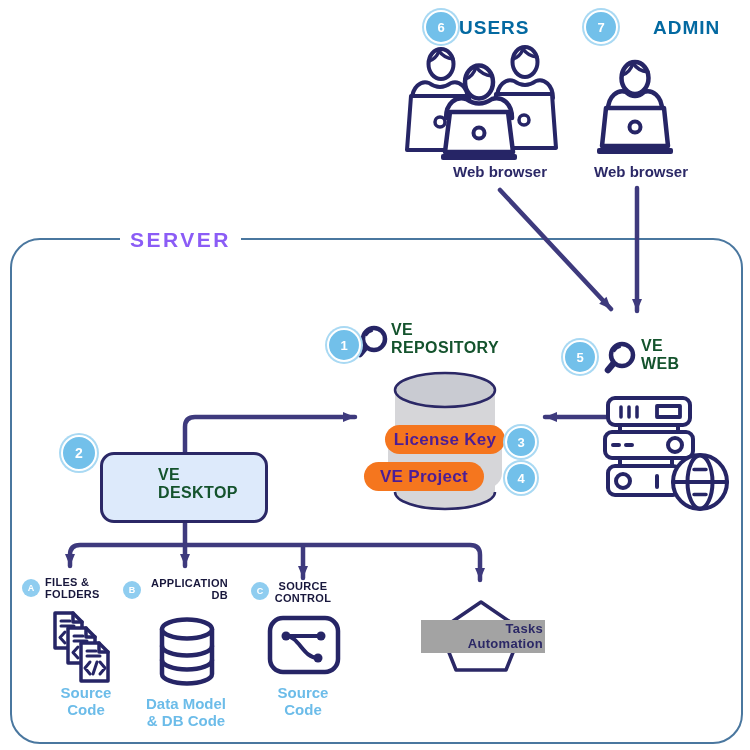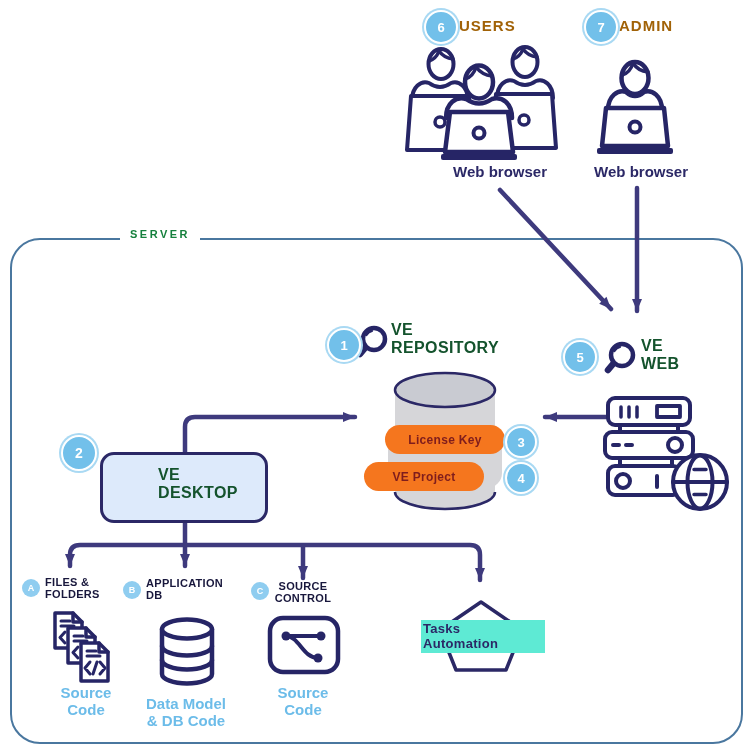--- a/index.html
+++ b/index.html
@@ -13,55 +13,55 @@
   .layer{position:absolute;left:0;top:0;width:750px;height:750px;z-index:2;pointer-events:none;}
   .layer > *{pointer-events:auto;}
 
   
   .server-box{
     position:absolute;left:10px;top:238px;width:729px;height:502px;
     border:2.5px solid #4a779f;border-radius:30px;background:transparent;z-index:0;
   }
   .server-label{
     position:absolute;left:120px;top:228px;background:#ffffff;padding:0 10px;
-    font-size:11px;font-weight:bold;letter-spacing:2.5px;color:#15803d;z-index:2;
+    font-size:21px;font-weight:bold;letter-spacing:2.5px;color:#8b5cf6;z-index:2;
   }
 
   
   .badge{
     position:absolute;border-radius:50%;background:#72c0ea;border:2.5px solid #ffffff;
     box-shadow:0 0 0 2px #a9d9f3;color:#ffffff;font-weight:bold;
     display:flex;align-items:center;justify-content:center;z-index:3;
   }
   .badge.b30{width:30px;height:30px;font-size:13px;}
   .badge.b32{width:32px;height:32px;font-size:14px;}
   .badge.b28{width:28px;height:28px;font-size:13px;}
   .badge.sm{width:18px;height:18px;font-size:9px;border-width:0;box-shadow:none;background:#8fcdf0;}
 
   .pre{white-space:pre-line;}
 
-  .cap-head{font-size:15px;font-weight:bold;color:#a16207;letter-spacing:1px;}
+  .cap-head{font-size:19px;font-weight:bold;color:#0369a1;letter-spacing:1px;}
   .navy-title{font-size:16px;font-weight:bold;color:#14532d;line-height:1.1;letter-spacing:0.4px;}
   .browser-cap{font-size:15px;font-weight:bold;color:#2b2866;text-align:right;}
   .mini-head{font-size:11px;font-weight:bold;color:#18173c;line-height:1.08;letter-spacing:0.3px;}
   .blue-cap{font-size:15px;font-weight:bold;color:#6cbce9;line-height:1.12;text-align:center;}
 
   .pill{
     position:absolute;width:120px;height:29px;border-radius:15px;background:#f5761e;
-    color:#7f1d1d;font-size:12px;font-weight:bold;display:flex;align-items:center;justify-content:center;
+    color:#4c1d95;font-size:17px;font-weight:bold;display:flex;align-items:center;justify-content:center;
     z-index:2;letter-spacing:0.3px;
   }
 
   .desktop-box{
     position:absolute;left:100px;top:452px;width:168px;height:71px;border-radius:14px;
     background:#ddeafb;border:3.5px solid #2b2866;box-sizing:border-box;z-index:2;
   }
   .tasks-label{
-    font-size:13px;font-weight:bold;color:#2b2866;line-height:1.18;text-align:left;
-    background:#5eead4;padding:1px 2px;letter-spacing:0.3px;
+    font-size:13px;font-weight:bold;color:#2b2866;line-height:1.18;text-align:right;
+    background:#a3a3a3;padding:1px 2px;letter-spacing:0.3px;
   }
 </style>
 </head>
 <body>
 
 <div class="stage">
 
   <div class="server-box"></div>
   <div class="server-label">SERVER</div>
 
@@ -200,21 +200,21 @@
     </g>
   </svg>
 
   <div class="layer">
 
     <div class="badge b30 abs" style="left:424px;top:10px;">6</div>
     <div class="cap-head abs" style="left:459px;top:17px;">USERS</div>
     <div class="browser-cap abs" style="left:432px;top:163px;width:115px;">Web browser</div>
 
     <div class="badge b30 abs" style="left:584px;top:10px;">7</div>
-    <div class="cap-head abs" style="left:619px;top:17px;">ADMIN</div>
+    <div class="cap-head abs" style="left:619px;top:17px;padding-left:34px;">ADMIN</div>
     <div class="browser-cap abs" style="left:573px;top:163px;width:115px;">Web browser</div>
 
     <div class="badge b30 abs" style="left:327px;top:328px;">1</div>
     <div class="navy-title pre abs" style="left:391px;top:321px;">VE
 REPOSITORY</div>
 
     <div class="pill" style="left:385px;top:425px;">License Key</div>
     <div class="badge b28 abs" style="left:505px;top:426px;">3</div>
     <div class="pill" style="left:364px;top:462px;">VE Project</div>
     <div class="badge b28 abs" style="left:505px;top:462px;">4</div>
@@ -226,21 +226,21 @@
     <div class="badge b32 abs" style="left:61px;top:435px;">2</div>
     <div class="desktop-box"></div>
     <div class="navy-title pre abs" style="left:158px;top:466px;z-index:3;">VE
 DESKTOP</div>
 
     <div class="badge sm abs" style="left:22px;top:579px;">A</div>
     <div class="mini-head pre abs" style="left:45px;top:577px;">FILES &amp;
 FOLDERS</div>
 
     <div class="badge sm abs" style="left:123px;top:581px;">B</div>
-    <div class="mini-head pre abs" style="left:146px;top:578px;width:82px;text-align:left;">APPLICATION
+    <div class="mini-head pre abs" style="left:146px;top:578px;width:82px;text-align:right;">APPLICATION
 DB</div>
 
     <div class="badge sm abs" style="left:251px;top:582px;">C</div>
     <div class="mini-head pre abs" style="left:272px;top:581px;width:62px;text-align:center;">SOURCE
 CONTROL</div>
 
     <div class="blue-cap pre abs" style="left:36px;top:685px;width:100px;">Source
 Code</div>
     <div class="blue-cap pre abs" style="left:126px;top:696px;width:120px;">Data Model
 &amp; DB Code</div>

